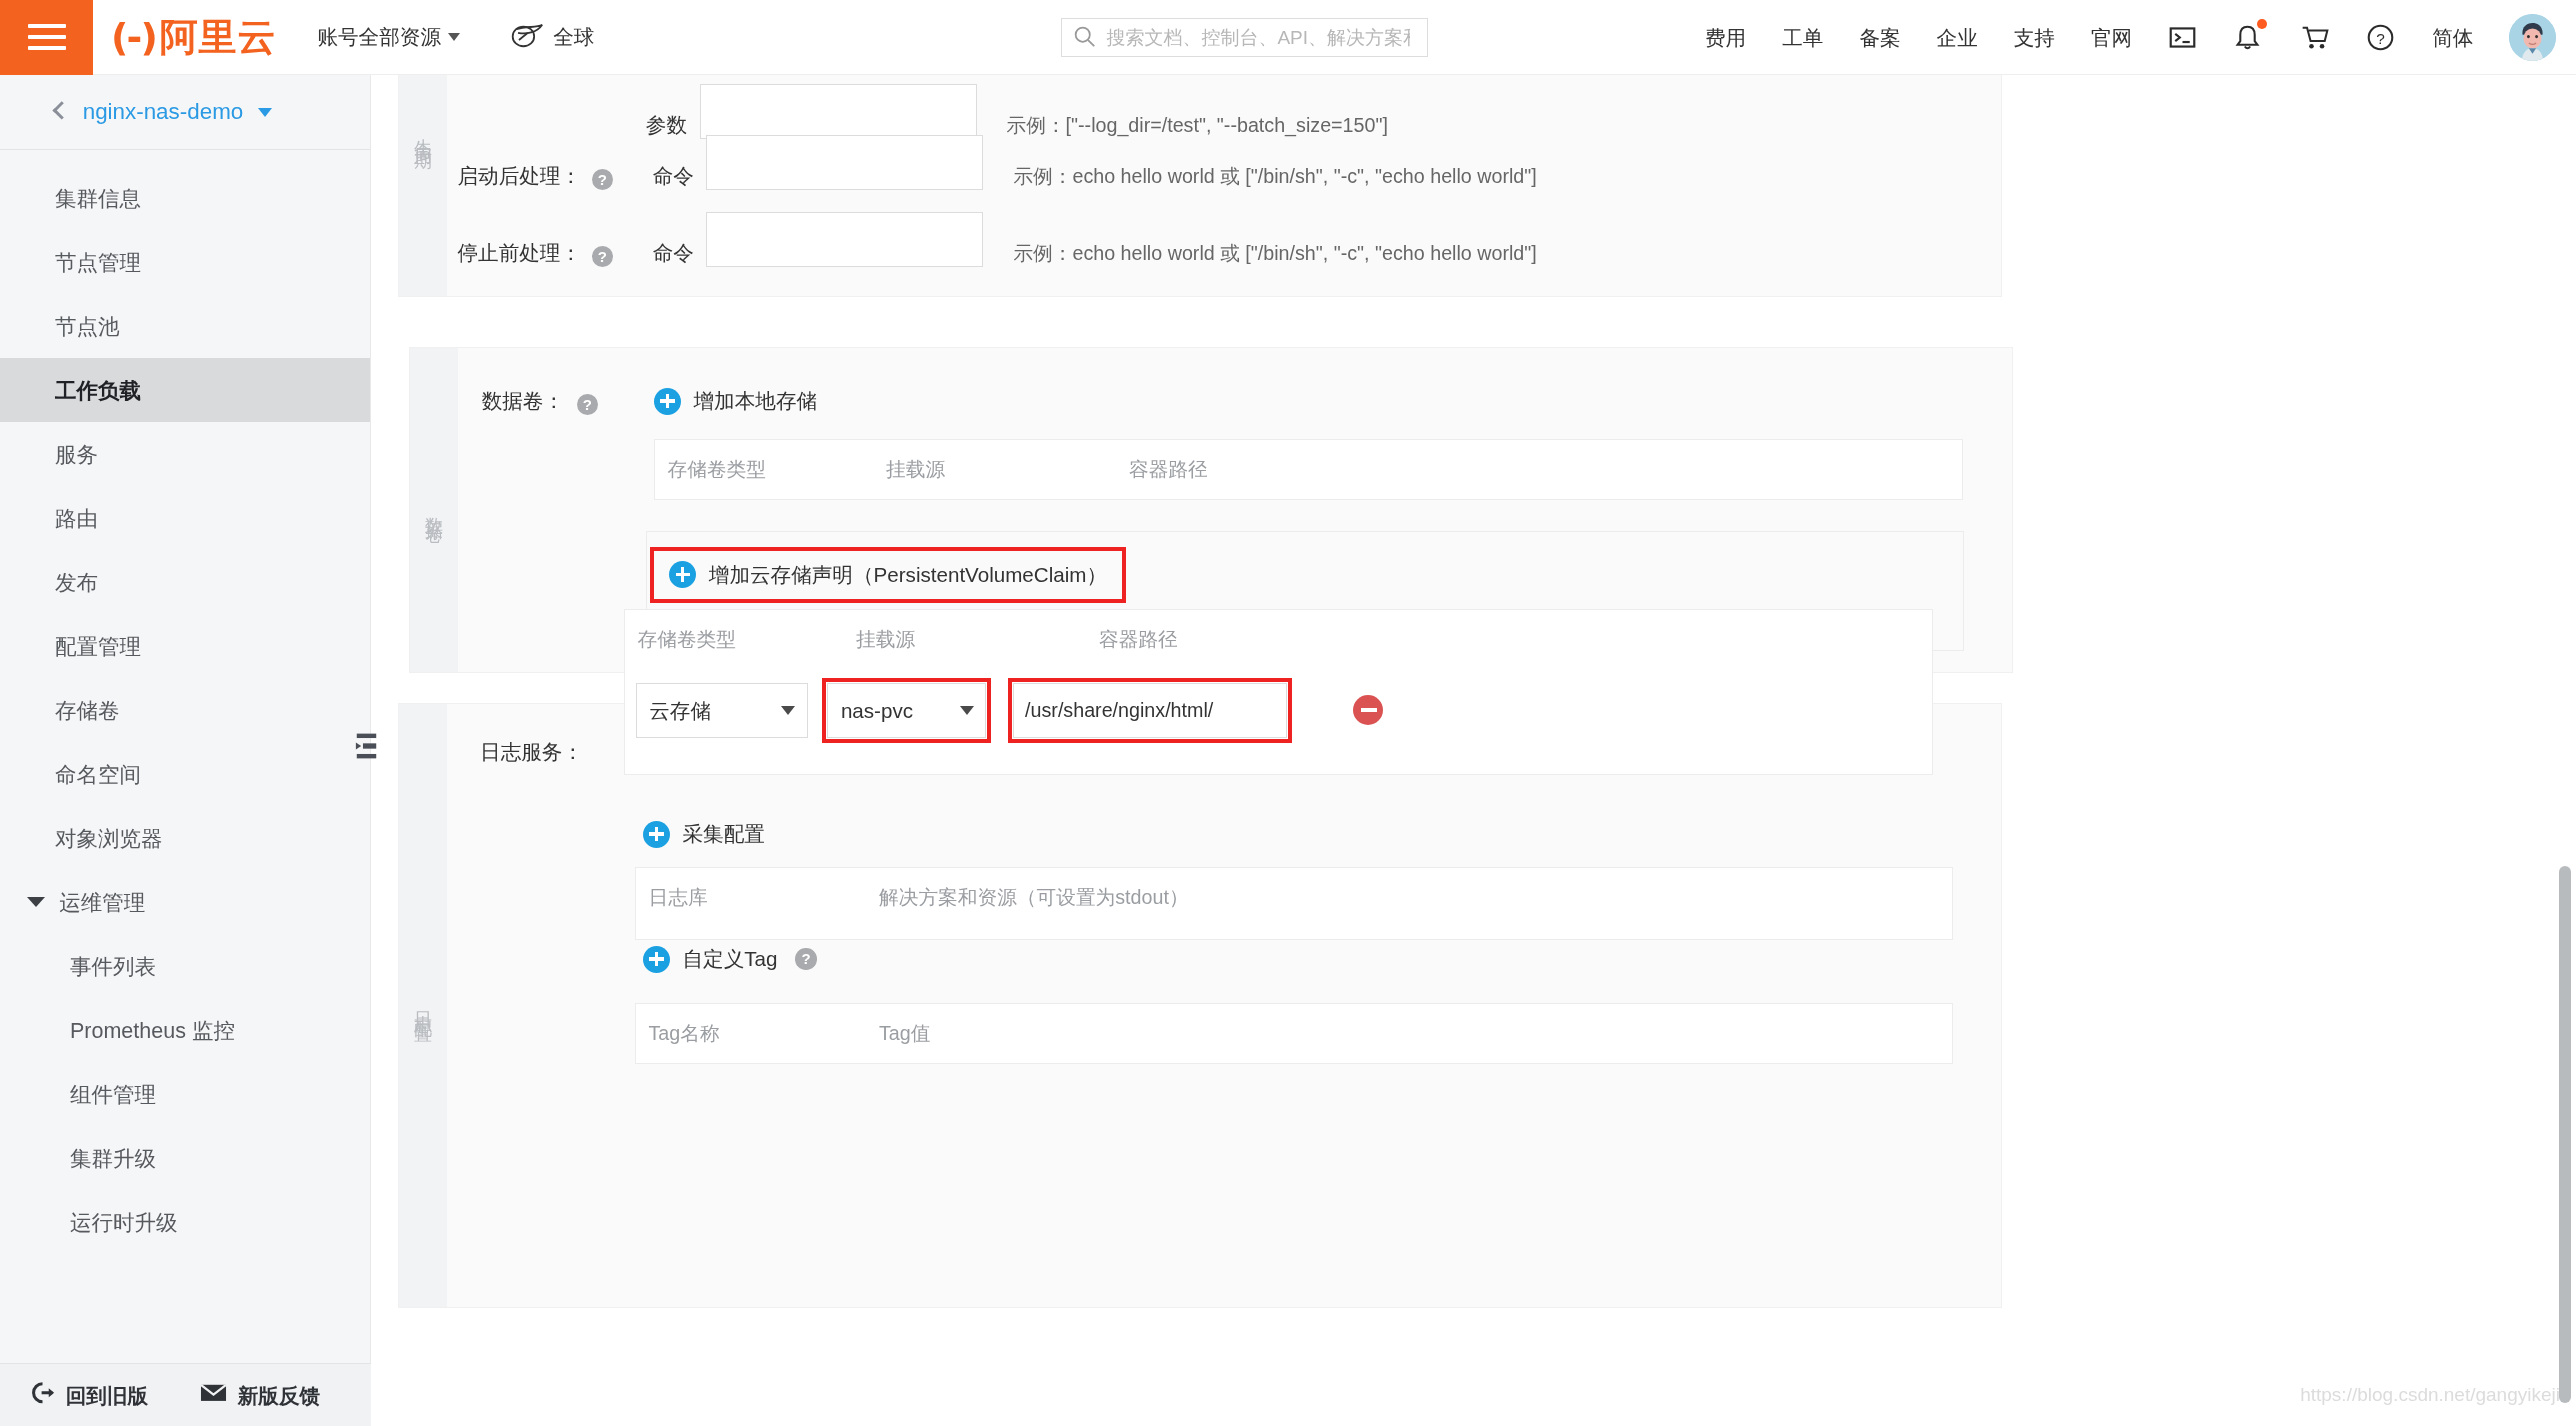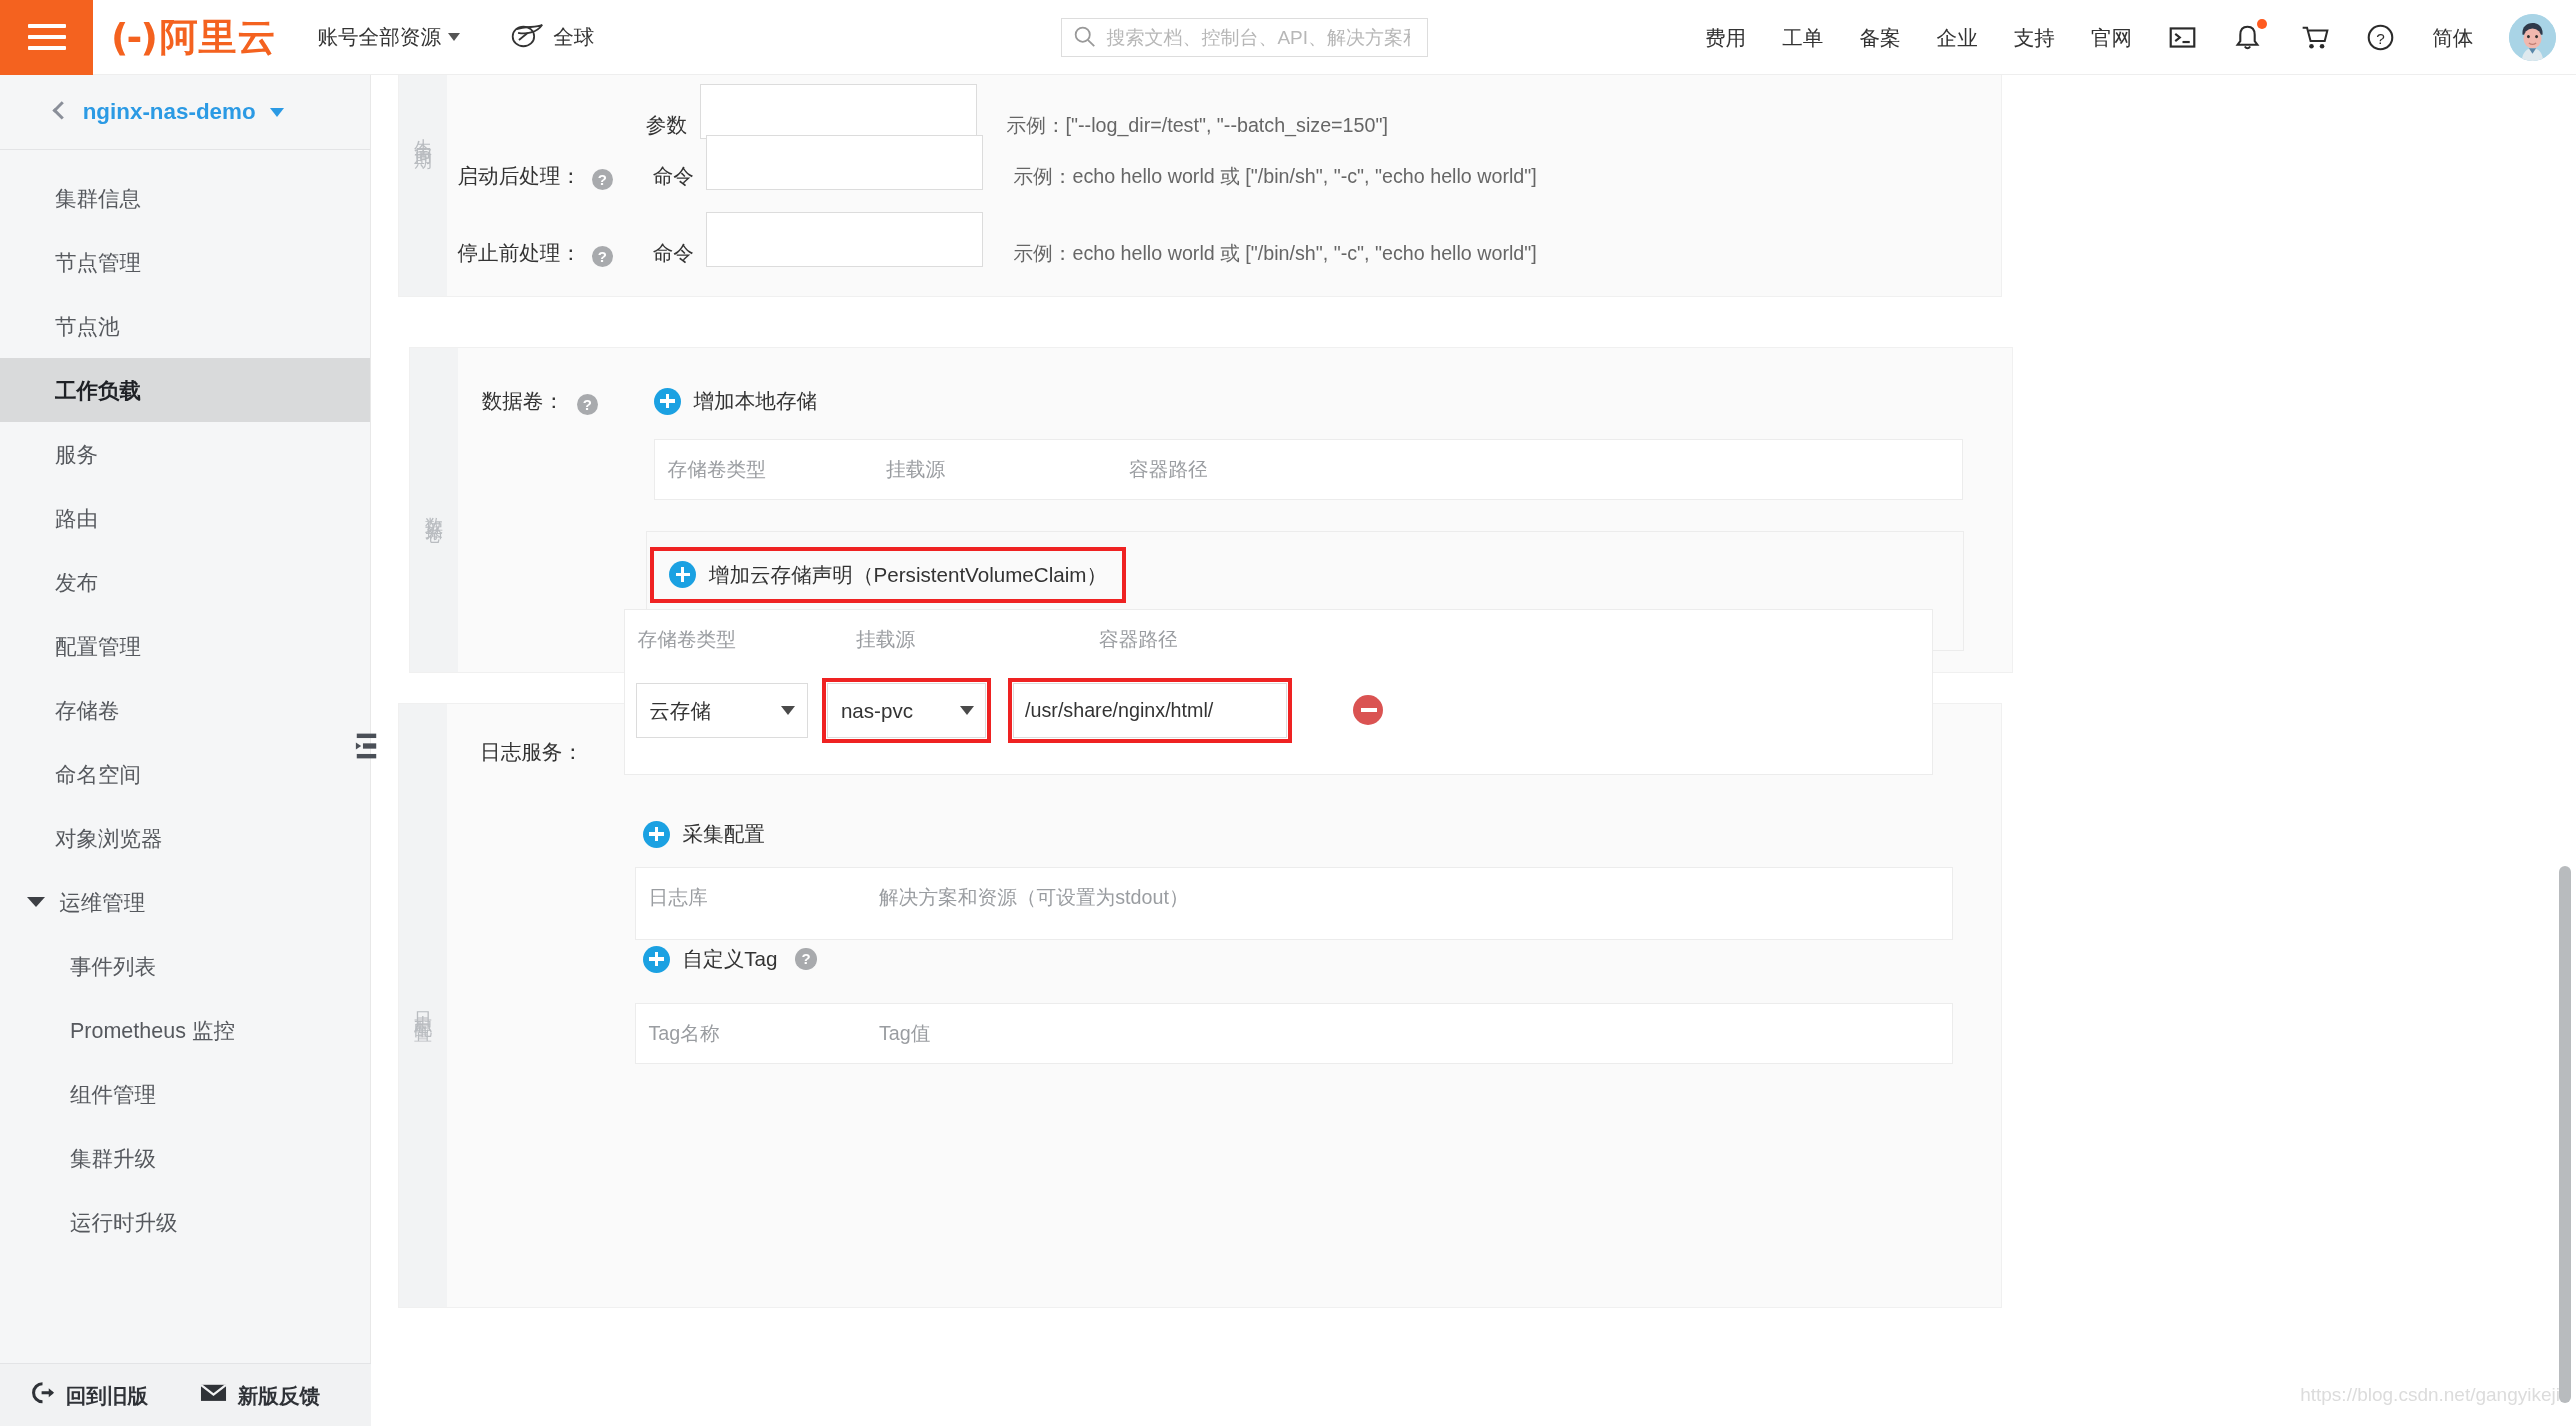--- a/index.html
+++ b/index.html
@@ -71,21 +71,21 @@
   }
   #cluster-head {
     height: 75px; display: flex; align-items: center; gap: 14.3px; padding-left: 55px;
     border-bottom: 0.9px solid #e3e4e6; background: #f5f6f7;
   }
   #back-chevron {
     width: 13.4px; height: 13.4px; border-left: 3.6px solid #8a8f99;
     border-bottom: 3.6px solid #8a8f99; transform: rotate(45deg); margin-top: -1.8px;
     cursor: pointer;
   }
-  #cluster-name { font-size: 22.4px; color: #2b9ae4; font-weight: bold; }
+  #cluster-name { font-size: 22.4px; color: #2b9ae4; font-weight: normal; }
   .caret-blue {
     width: 0; height: 0; border-left: 7.2px solid transparent;
     border-right: 7.2px solid transparent; border-top: 9px solid #2b9ae4;
   }
   #navlist { padding-top: 16px; }
   .nav-item {
     height: 64px; display: flex; align-items: center; font-size: 21.5px;
     color: #56595e; padding-left: 55px; cursor: pointer;
   }
   .nav-item.active { background: #d9dadb; color: #1f2126; font-weight: bold; }

